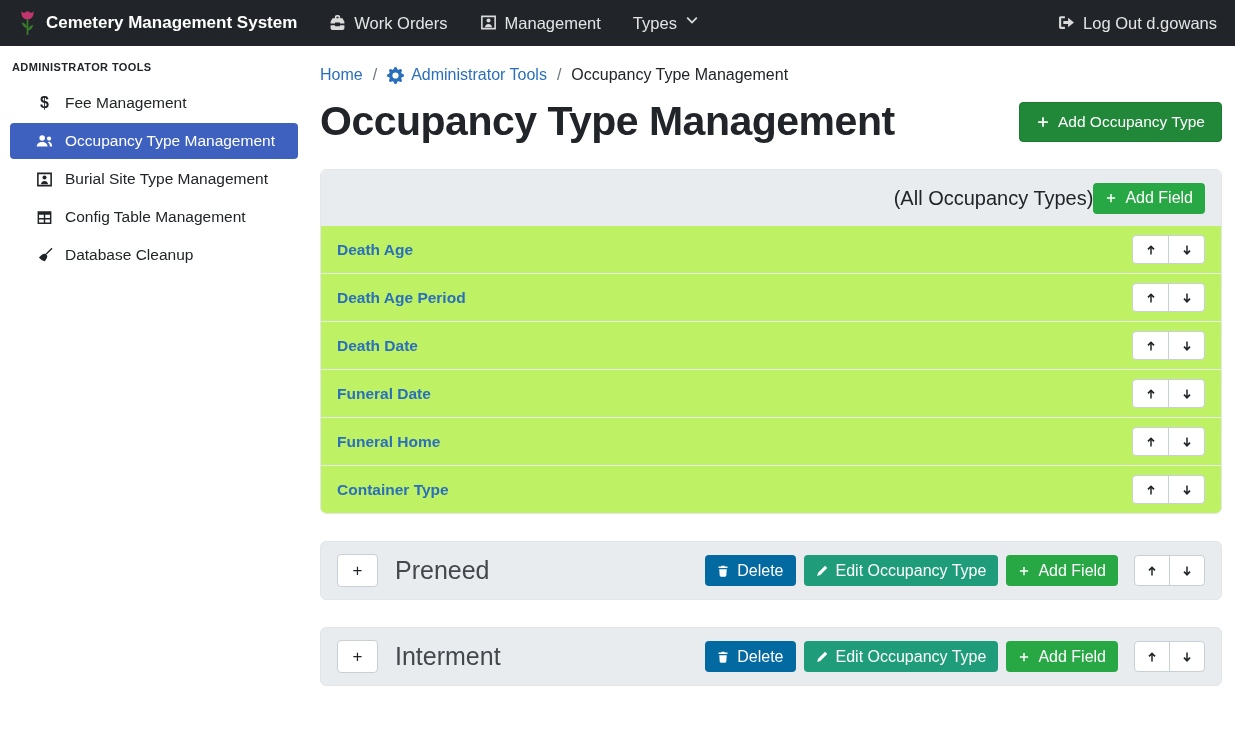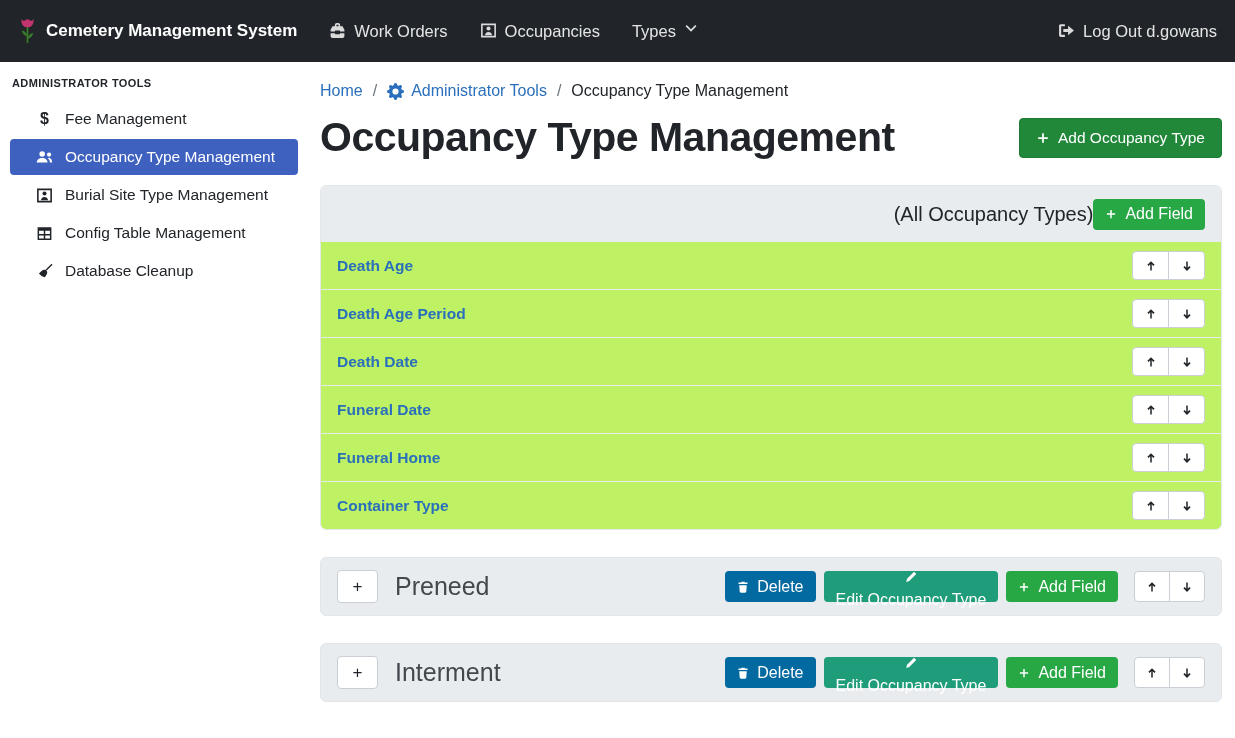--- a/index.html
+++ b/index.html
@@ -7,21 +7,21 @@
   body {
     width:1235px; height:738px; overflow:hidden;
     font-family:"Liberation Sans","DejaVu Sans",sans-serif;
     background:#fff; color:#212529;
   }
   a { text-decoration:none; }
   button { font-family:inherit; }
 
   
   .navbar {
-    height:62px; background:#212529; display:flex; align-items:center;
+    height:46px; background:#212529; display:flex; align-items:center;
     padding:0 18px; color:#fff;
   }
   .brand { display:flex; align-items:center; gap:9px; font-weight:700; font-size:17px; color:#fff; cursor:pointer; }
   .nav-links { display:flex; align-items:center; gap:32px; margin-left:32px; }
   .nav-link { display:flex; align-items:flex-start; gap:8px; color:rgba(255,255,255,.88); font-size:16.5px; cursor:pointer; }
   .nav-link .ic { opacity:.95; }
   .logout { margin-left:auto; }
 
   .ic { width:17px; height:17px; fill:currentColor; flex:0 0 auto; }
   .ic.sm { width:14px; height:14px; }
@@ -55,21 +55,21 @@
   .crumb-current { color:#212529; }
   .gear { color:#2a6fbb; }
 
   .title-row { display:flex; align-items:center; justify-content:space-between; margin:2px 0 24px; }
   .page-title { margin:0; font-size:41px; font-weight:700; letter-spacing:-.5px; color:#212529; }
   .btn { border:none; border-radius:4px; color:#fff; display:inline-flex; align-items:center; gap:8px; cursor:pointer; }
   .btn-add-type { background:#218739; border:1px solid #1d7a33; font-size:15.5px; height:40px; padding:0 16px; }
   .btn-sm { height:31px; padding:0 12px; font-size:16px; }
   .btn-green { background:#28a745; }
   .btn-red { background:#0369a1; }
-  .btn-teal { background:#1f9d7a;flex-direction:column; }
+  .btn-teal { background:#1f9d7a; }
 
   
   .card { border:1px solid #e4e7ea; border-radius:6px; overflow:hidden; }
   .card-header {
     background:#e9ecef; padding:12px 16px; min-height:56px;
     display:flex; align-items:center; justify-content:flex-end;
   }
   .card-header-title { font-size:20px; color:#212529; }
   .field-row {
     display:flex; align-items:center; justify-content:space-between;
@@ -169,21 +169,21 @@
     <div class="nav-link">
       <svg class="ic">
           <use href="#i-toolbox"></use>
         </svg>
       <span>Work Orders</span>
     </div>
     <div class="nav-link">
       <svg class="ic">
           <use href="#i-person-frame"></use>
         </svg>
-      <span>Occupancies</span>
+      <span>Management</span>
     </div>
     <div class="nav-link">
       <span>Types</span>
       <svg class="ic sm">
           <use href="#i-chevron-down"></use>
         </svg>
     </div>
   </div>
   <div class="nav-link logout">
     <svg class="ic">

